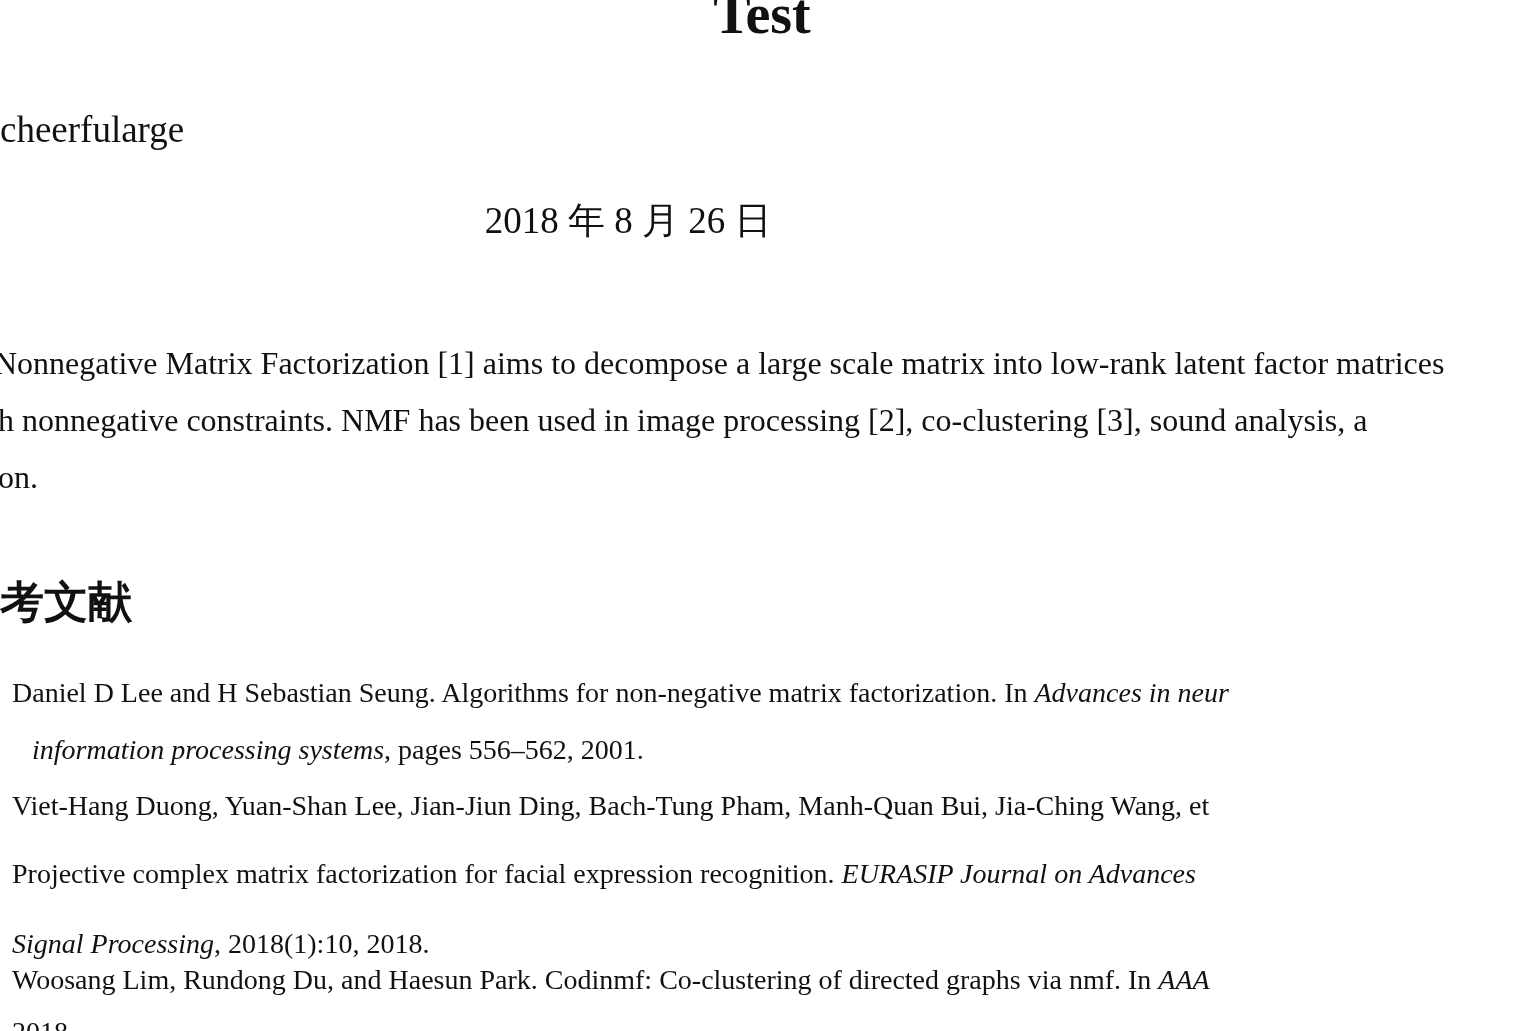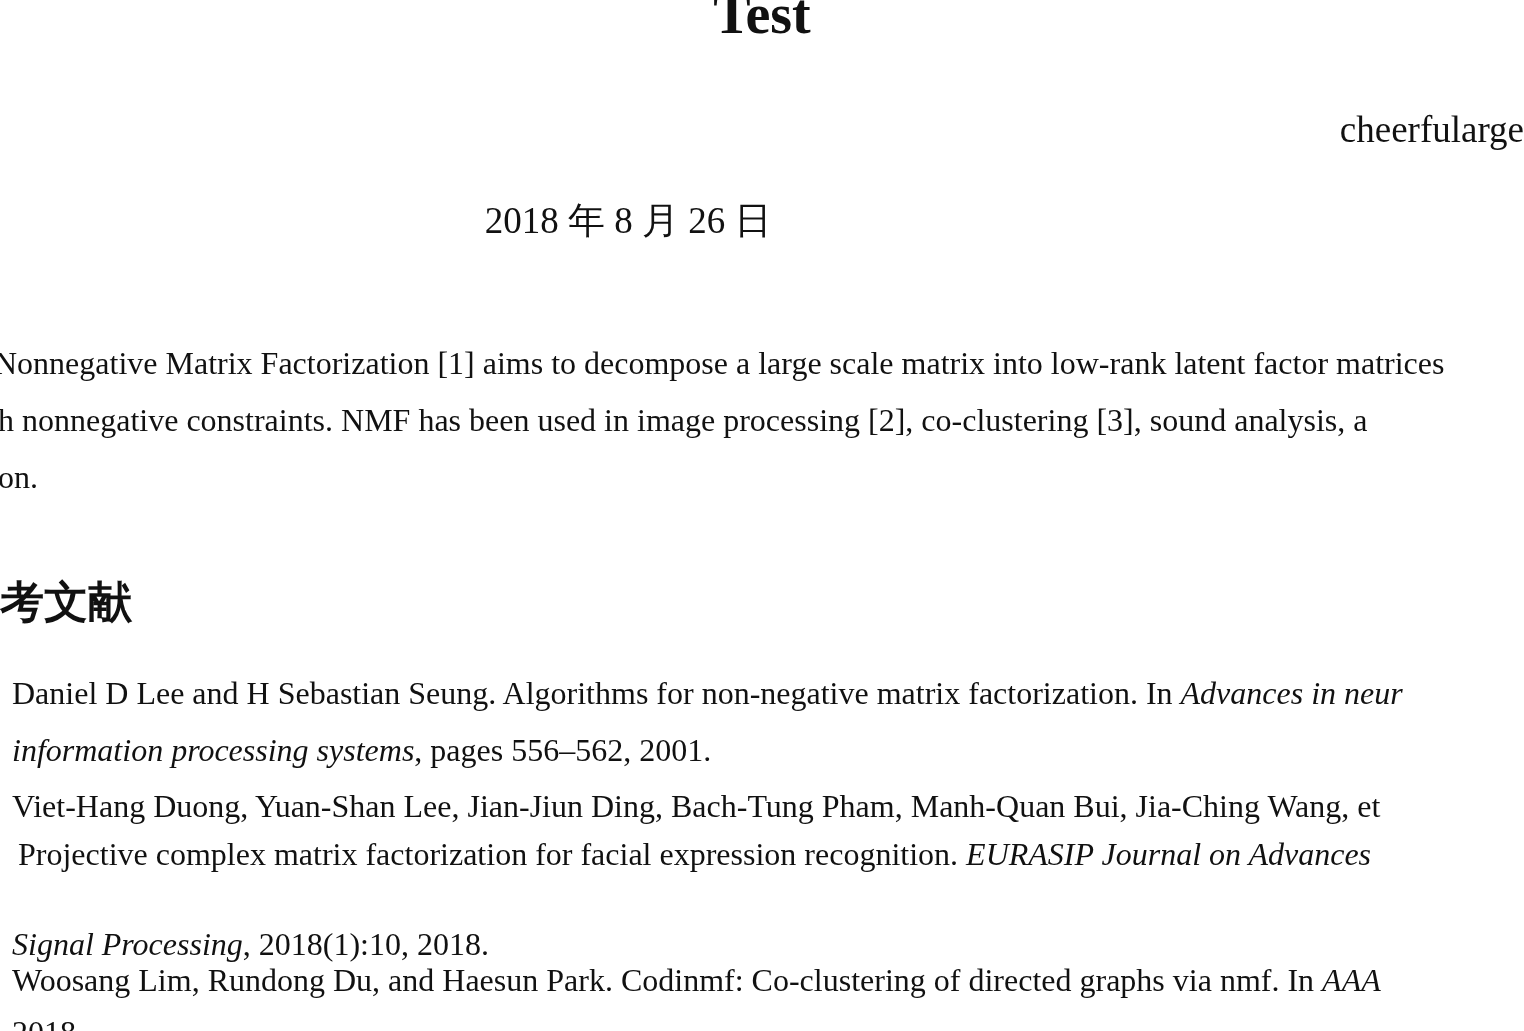--- a/index.html
+++ b/index.html
@@ -24,21 +24,21 @@
       left: 0;
       width: 1524px;
       text-align: center;
       top: -18px;
       font-size: 56px;
       line-height: 64px;
     }
     .author {
       left: 0;
       width: 1524px;
-      text-align: right;
+      text-align: left;
       top: 108px;
       font-size: 37px;
       line-height: 44px;
     }
     .date {
       left: 0;
       width: 1256px;
       text-align: center;
       top: 199px;
       font-size: 37px;
@@ -49,21 +49,21 @@
       line-height: 40px;
     }
     .section-heading {
       font-family: "DejaVu Sans", sans-serif;
       font-size: 44px;
       line-height: 48px;
       left: 0;
       top: 578px;
     }
     .ref-line {
-      font-size: 32px;
+      font-size: 28px;
       line-height: 40px;
       left: 12px;
     }
     .ref-line i, .body-line i {
       font-style: italic;
     }
   </style>
 </head>
 <body>
 
@@ -76,26 +76,26 @@
   <div class="abs body-line" style="left:-2px; top:400px;">h nonnegative constraints.  NMF has been used in image processing [2], co-clustering [3], sound analysis, a</div>
   <div class="abs body-line" style="left:-2px; top:457px;">on.</div>
 </div>
 
 <h2 class="abs section-heading">考文献</h2>
 
 <div>
 
   <div>
     <div class="abs ref-line" style="top:673px;"><span>Daniel D Lee and H Sebastian Seung. Algorithms for non-negative matrix factorization. In </span><i>Advances in neur</i><span></span></div>
-    <div class="abs ref-line" style="top:730px;"><span></span><i>information processing systems</i><span>, pages 556–562, 2001.</span></div>
+    <div class="abs ref-line" style="top:730px;margin-left:20px;"><span></span><i>information processing systems</i><span>, pages 556–562, 2001.</span></div>
   </div>
 
   <div>
     <div class="abs ref-line" style="top:786px;text-align:center;"><span>Viet-Hang Duong, Yuan-Shan Lee, Jian-Jiun Ding, Bach-Tung Pham, Manh-Quan Bui, Jia-Ching Wang, et</span><i></i><span></span></div>
-    <div class="abs ref-line" style="top:834px;margin-left:6px;"><span>Projective complex matrix factorization for facial expression recognition.  </span><i>EURASIP Journal on Advances</i><span></span></div>
+    <div class="abs ref-line" style="top:854px;"><span>Projective complex matrix factorization for facial expression recognition.  </span><i>EURASIP Journal on Advances</i><span></span></div>
     <div class="abs ref-line" style="top:924px;"><span></span><i>Signal Processing</i><span>, 2018(1):10, 2018.</span></div>
   </div>
 
   <div>
     <div class="abs ref-line" style="top:960px;"><span>Woosang Lim, Rundong Du, and Haesun Park.  Codinmf: Co-clustering of directed graphs via nmf.  In </span><i>AAA</i><span></span></div>
     <div class="abs ref-line" style="top:1012px;"><span>2018.</span><i></i><span></span></div>
   </div>
 </div>
 
 </body></html>

